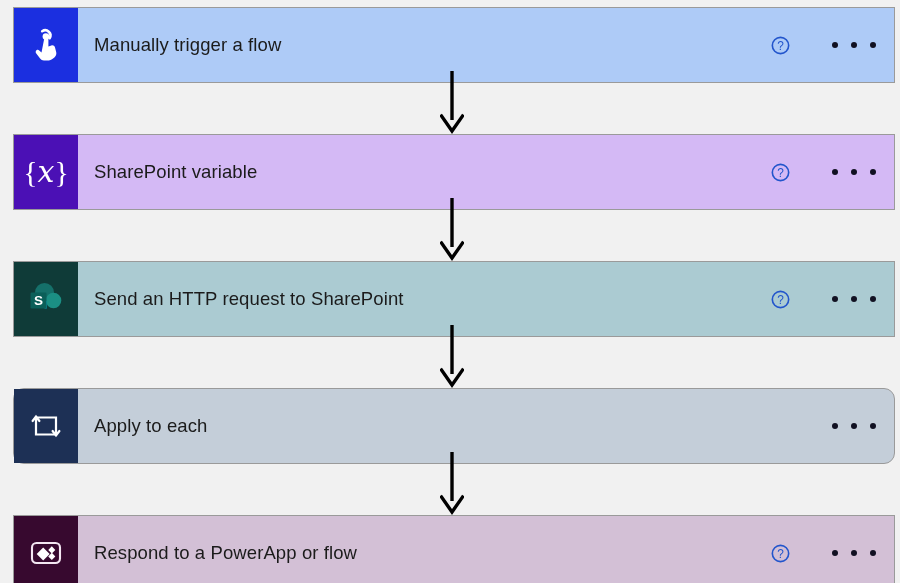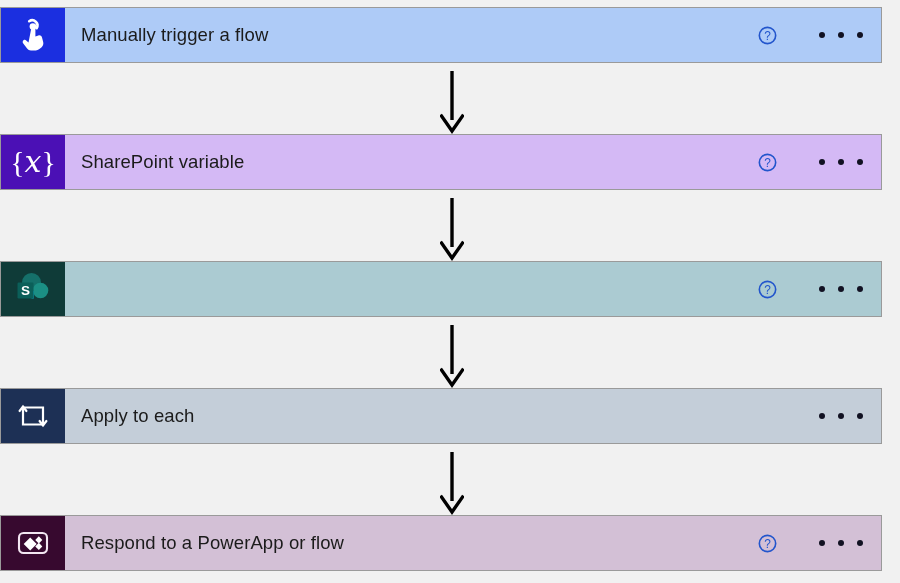--- a/index.html
+++ b/index.html
@@ -17,23 +17,23 @@
   #flow-canvas {
     position: relative;
     width: 900px;
     height: 583px;
     background: #f1f1f1;
   }
 
   
   .step-card {
     position: absolute;
-    left: 0;
+    left: 13px;
     width: 882px;
-    height: 56px;
+    height: 76px;
     box-sizing: border-box;
     border: 1px solid #9a9a9a;
     display: flex;
     align-items: stretch;
     box-shadow: 0 0 0 0 rgba(0,0,0,0);
   }
 
   .step-icon-tile {
     width: 64px;
     min-width: 64px;
@@ -99,21 +99,21 @@
     left: 440px;
     width: 24px;
     height: 64px;
   }
   .connector svg { display: block; }
 
   
   .row-0 { top: 7px; }
   .row-1 { top: 134px; }
   .row-2 { top: 261px; }
-  .row-3 { top: 388px; }
+  .row-3 { top: 388px; border-radius: 11px; }
   .row-4 { top: 515px; }
 
   .conn-0 { top: 71px; }
   .conn-1 { top: 198px; }
   .conn-2 { top: 325px; }
   .conn-3 { top: 452px; }
 
   
   .glyph-var {
     color: #ffffff;
@@ -195,20 +195,21 @@
       <svg width="40" height="40" viewBox="0 0 40 40">
         <circle cx="18.5" cy="13.5" r="9.5" fill="#15706a"></circle>
         <circle cx="27.5" cy="21.5" r="7.8" fill="#1b8f84"></circle>
         <path d="M20.5 29.5a7.6 7.6 0 0 1-7.6-7.6h7.6z" fill="#0aa5c4"></path>
         <path d="M12.9 21.9a7.6 7.6 0 0 0 7.6 7.6v-7.6z" fill="#0aa5c4"></path>
         <rect x="4.5" y="13.5" width="16" height="16" rx="1.2" fill="#0b5f59"></rect>
         <text x="12.5" y="25.6" text-anchor="middle" font-family="Liberation Sans, sans-serif" font-size="13.5" font-weight="bold" fill="#ffffff">S</text>
       </svg>
     </div>
     <div class="step-body">
+      <span class="step-title">Send an HTTP request to SharePoint</span>
       <div class="step-actions">
         <svg class="help-icon" viewBox="0 0 20 20">
           <circle cx="10" cy="10" r="8.6" fill="none" stroke="#2255cc" stroke-width="1.7"></circle>
           <text x="10" y="14.6" text-anchor="middle" font-family="Liberation Sans, sans-serif" font-size="12.5" fill="#2255cc">?</text>
         </svg>
         <div class="ellipsis-menu">
           <i></i>
           <i></i>
           <i></i>
         </div>

